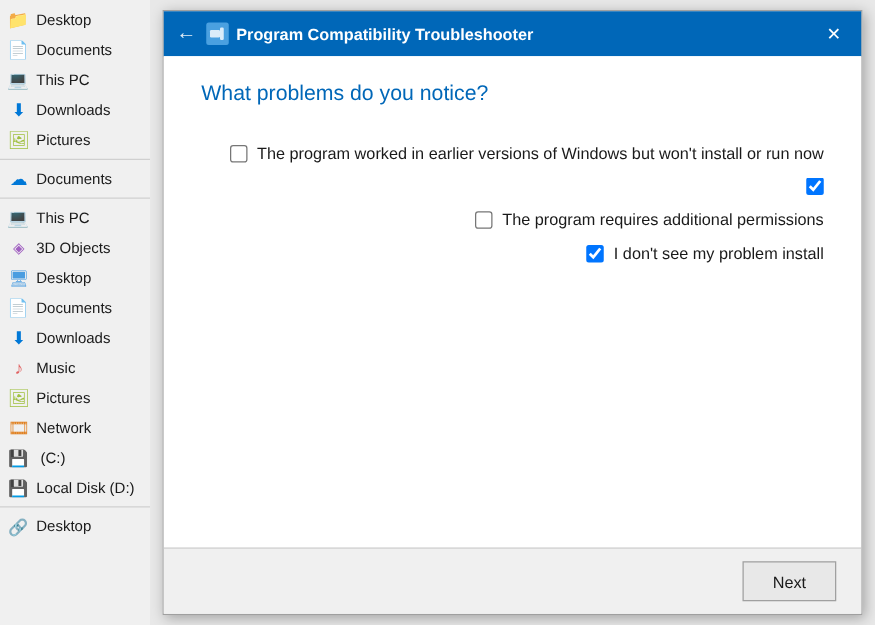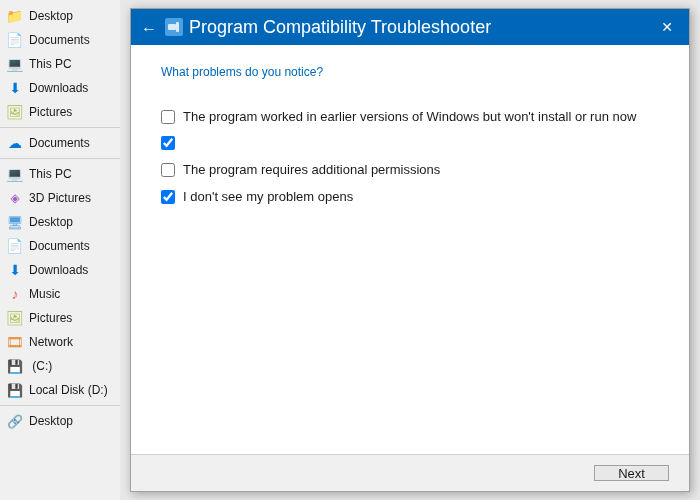--- a/index.html
+++ b/index.html
@@ -104,22 +104,22 @@
       margin-right: 6px;
       display: flex;
       align-items: center;
       justify-content: center;
       font-size: 11px;
       color: white;
       flex-shrink: 0;
     }
     .dialog-titlebar-text {
       flex: 1;
-      font-size: 18px;
-      font-weight: normal;
+      font-size: 13px;
+      font-weight: bold;
     }
     .dialog-close-btn {
       width: 24px;
       height: 24px;
       display: flex;
       align-items: center;
       justify-content: center;
       cursor: pointer;
       font-size: 14px;
       color: white;
@@ -127,28 +127,29 @@
     }
 
     
     .dialog-body {
       flex: 1;
       padding: 20px 30px;
       background: white;
     }
     .dialog-question {
       color: #0067b8;
-      font-size: 12px;
+      font-size: 17px;
       font-weight: 400;
       margin-bottom: 30px;
     }
     .checkbox-group {
       display: flex;
       flex-direction: column;
       gap: 12px;
+      align-items: flex-end;
     }
     .checkbox-item {
       display: flex;
       align-items: center;
       gap: 8px;
       cursor: pointer;
     }
     .checkbox-item input[type="checkbox"] {
       width: 14px;
       height: 14px;
@@ -166,21 +167,21 @@
       background: #f0f0f0;
       border-top: 1px solid #d0d0d0;
       padding: 10px 20px;
       display: flex;
       justify-content: flex-end;
       gap: 8px;
       flex-shrink: 0;
     }
     .dialog-btn {
       min-width: 75px;
-      height: 16px;
+      height: 32px;
       padding: 0 16px;
       font-size: 13px;
       cursor: pointer;
       border: 1px solid #a0a0a0;
       background: #e8e8e8;
       color: #1a1a1a;
       font-family: 'Segoe UI', Arial, sans-serif;
     }
     .dialog-btn.primary {
       background: #e8e8e8;
@@ -220,21 +221,21 @@
   </div>
 
   <div class="sidebar-divider"></div>
 
   <div class="sidebar-item">
     <span class="sidebar-icon icon-pc">💻</span>
     <span>This PC</span>
   </div>
   <div class="sidebar-item">
     <span class="sidebar-icon icon-3d">◈</span>
-    <span>3D Pictures</span>
+    <span>3D Objects</span>
   </div>
   <div class="sidebar-item">
     <span class="sidebar-icon icon-desktop">🖥</span>
     <span>Desktop</span>
   </div>
   <div class="sidebar-item">
     <span class="sidebar-icon icon-folder">📄</span>
     <span>Documents</span>
   </div>
   <div class="sidebar-item">
@@ -294,21 +295,21 @@
         </label>
         <label class="checkbox-item">
           <input type="checkbox" checked="" style="">
         </label>
         <label class="checkbox-item">
           <input type="checkbox" style="">
           <span class="checkbox-label">The program requires additional permissions</span>
         </label>
         <label class="checkbox-item">
           <input type="checkbox" checked="" style="">
-          <span class="checkbox-label">I don't see my problem opens</span>
+          <span class="checkbox-label">I don't see my problem install</span>
         </label>
       </div>
     </div>
 
     <div class="dialog-footer">
       <button class="dialog-btn primary">Next</button>
     </div>
   </div>
 </div>
 

